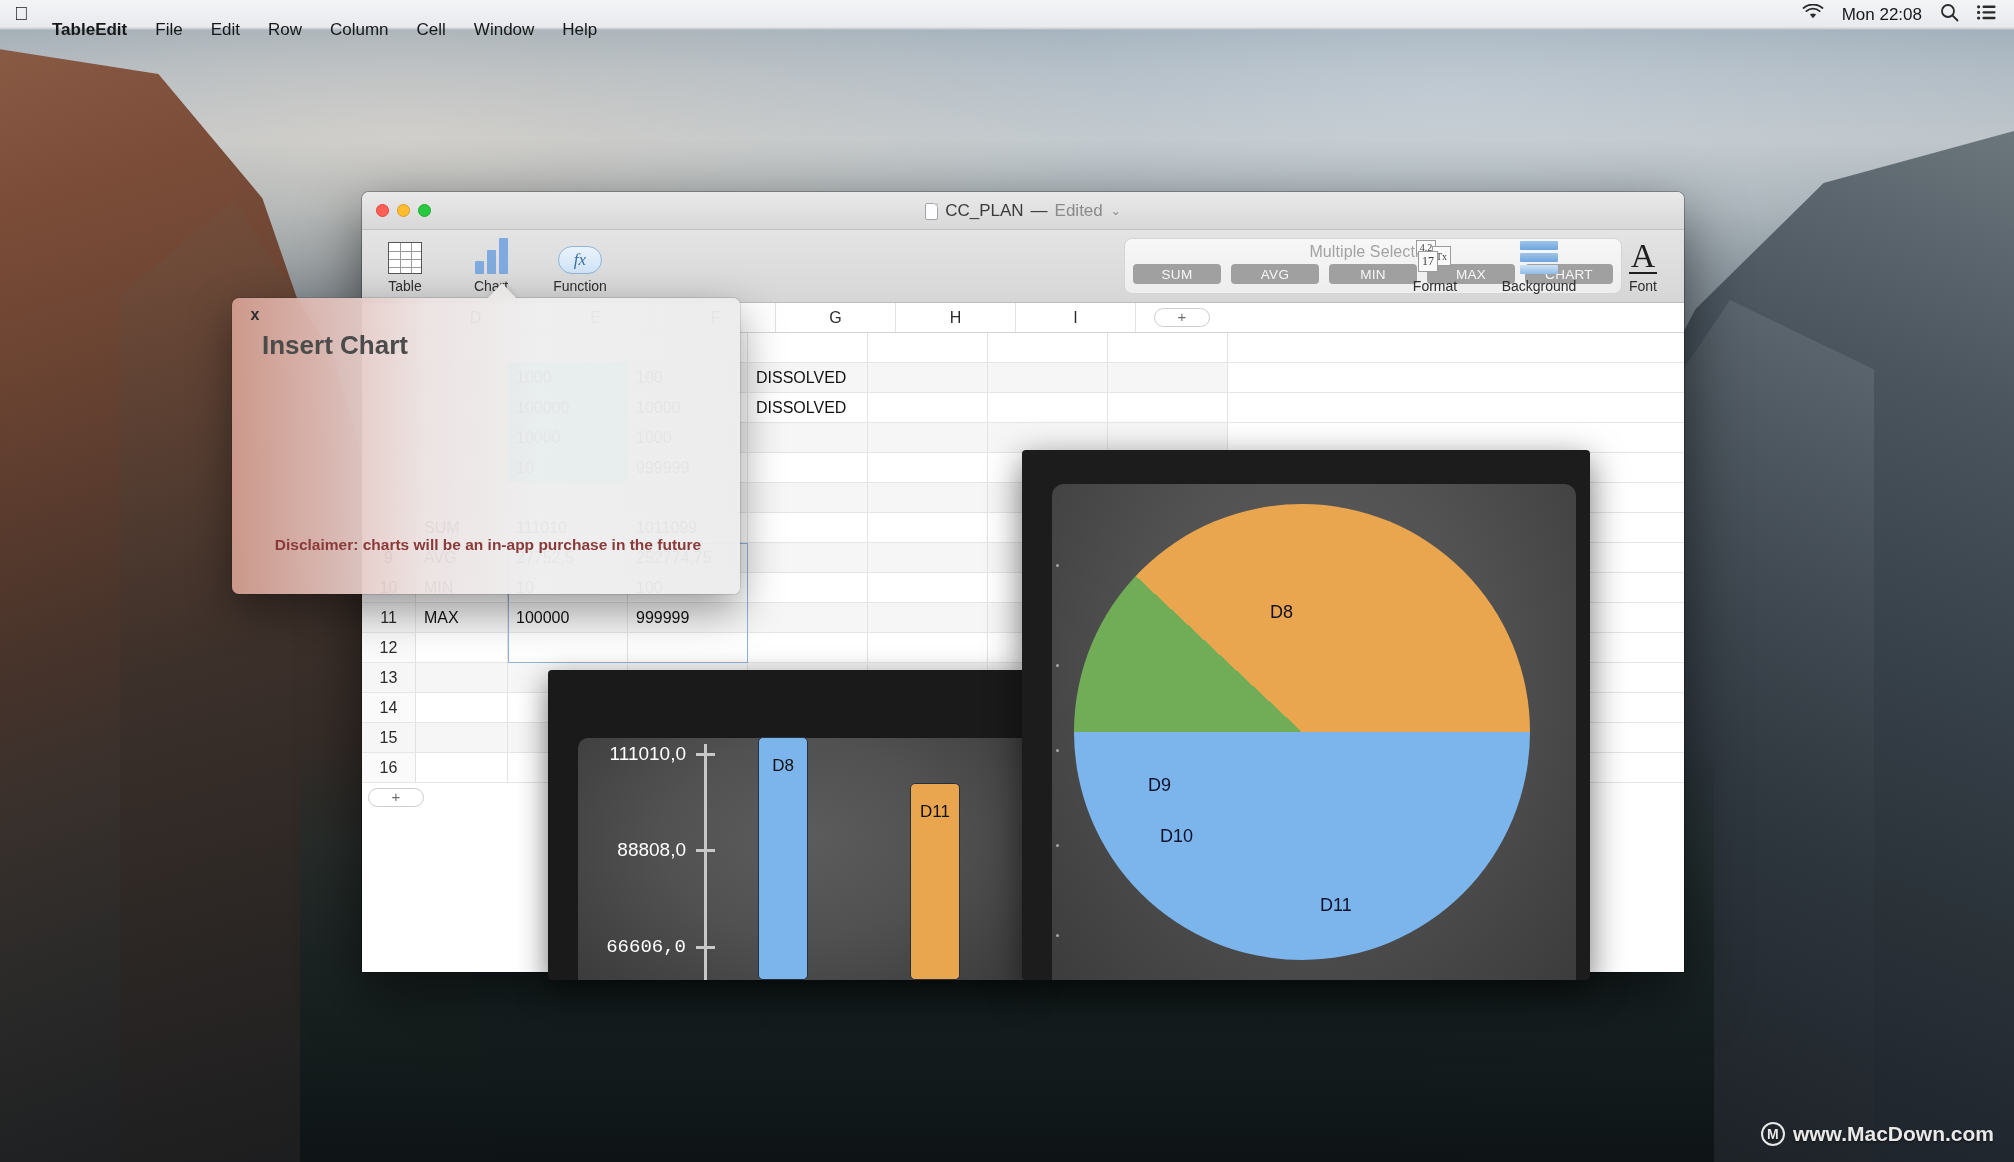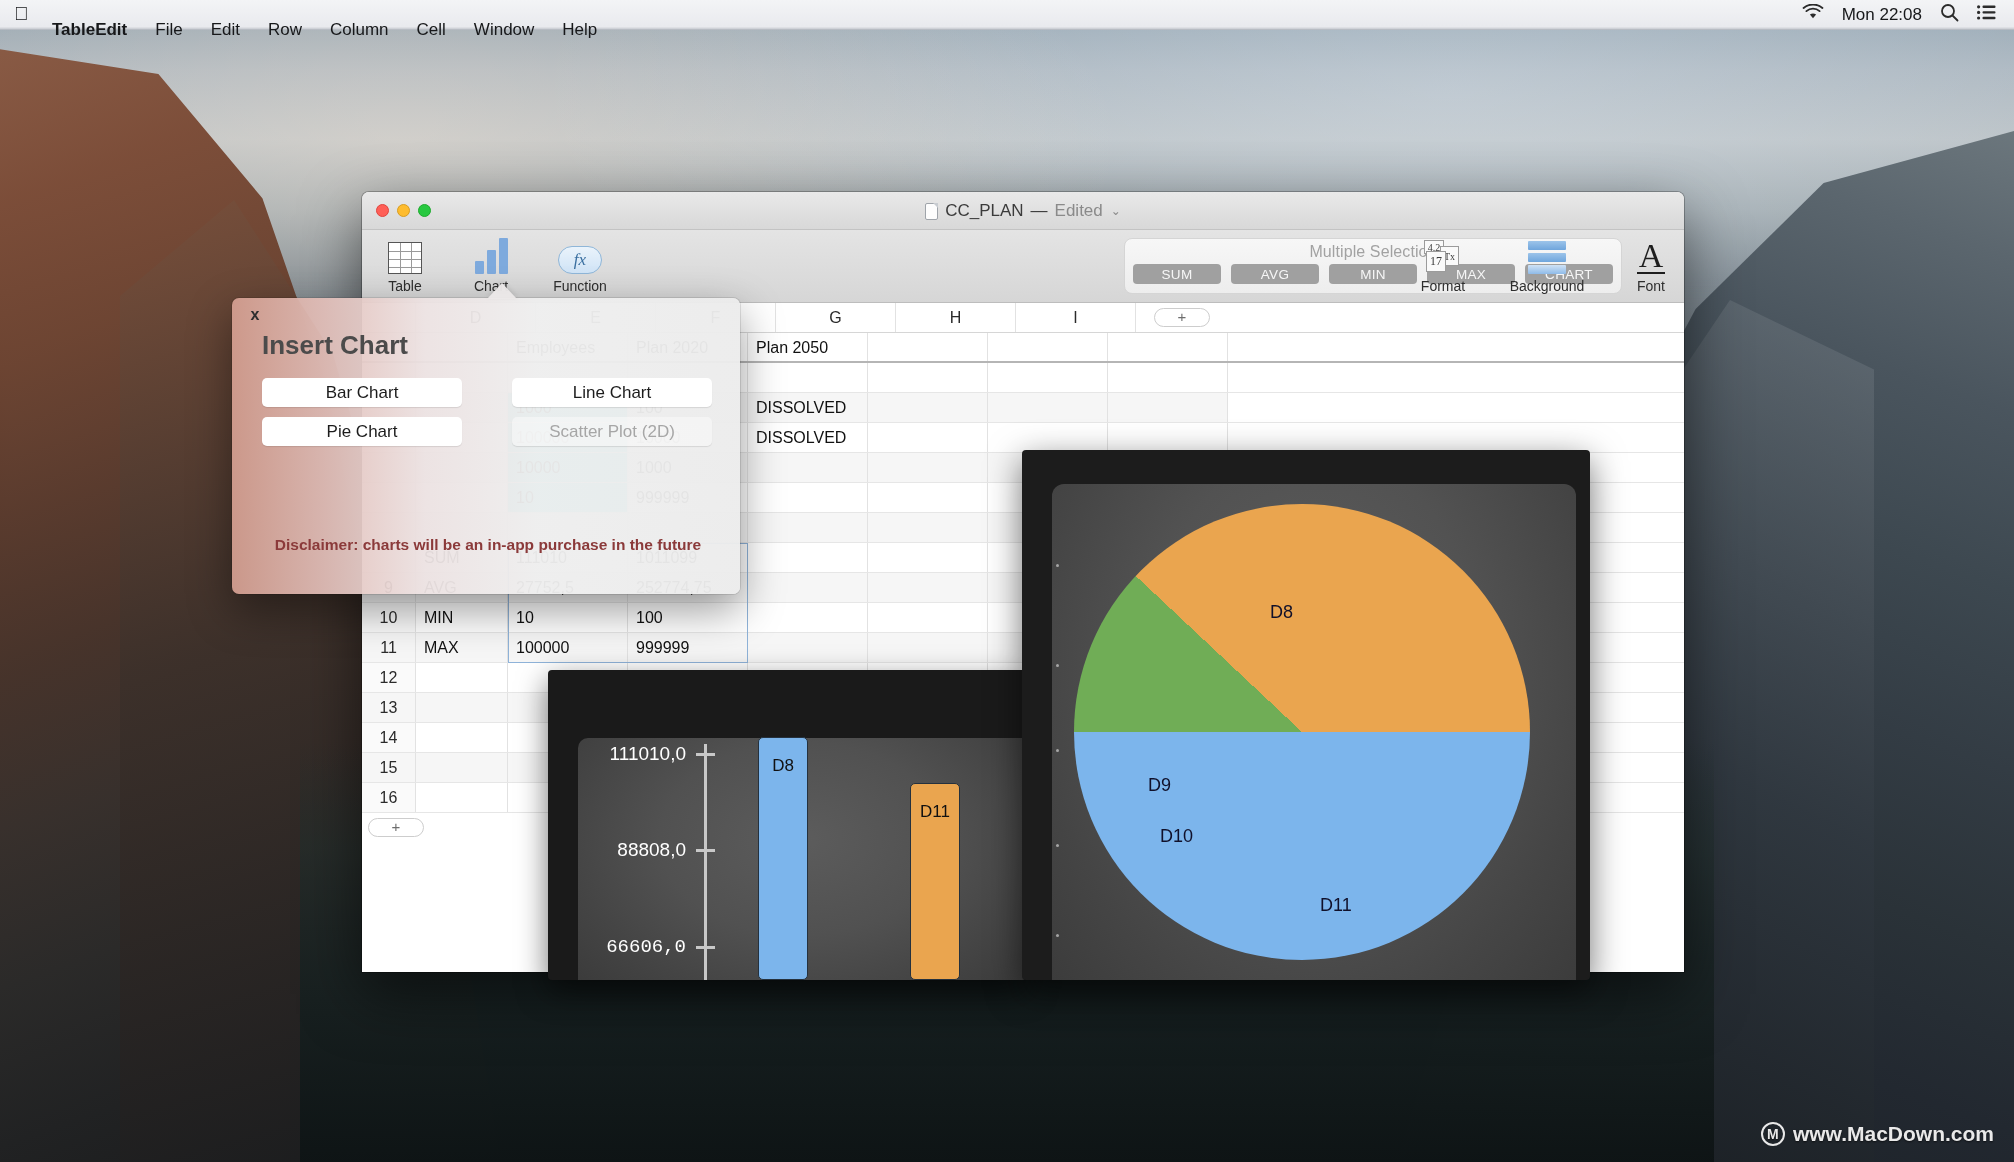--- a/index.html
+++ b/index.html
@@ -398,21 +398,21 @@
       <div id="selection-title">Multiple Selection</div>
       <div id="selection-buttons">
         <div class="sel-btn">SUM</div>
         <div class="sel-btn">AVG</div>
         <div class="sel-btn">MIN</div>
         <div class="sel-btn">MAX</div>
         <div class="sel-btn">CHART</div>
       </div>
     </div>
 
-    <div class="tb-group" style="right:4px; gap:30px;">
+    <div class="tb-group" style="right:12px; gap:30px;">
       <div class="tb-btn">
         <span class="tb-icon">
           <span class="ic-format">
             <span class="card c1">4.2</span>
               <span class="card c2">Tx</span>
               <span class="card c3">17</span>
           </span>
         </span>
         <span class="tb-label">Format</span>
       </div>
@@ -444,30 +444,20 @@
         <div class="col-h" style="width:120px">F</div>
         <div class="col-h" style="width:120px">G</div>
         <div class="col-h" style="width:120px">H</div>
         <div class="col-h" style="width:120px">I</div>
         <div class="add-col-wrap">
           <div class="pill-add">+</div>
         </div>
       </div>
 
       <div id="rows-container">
-          <div class="row header-row">
-            <div class="rh"></div>
-            <div class="cell" style="width: 92px;"></div>
-            <div class="cell" style="width: 120px;">Employees</div>
-            <div class="cell" style="width: 120px;">Plan 2020</div>
-            <div class="cell" style="width: 120px;">Plan 2050</div>
-            <div class="cell" style="width: 120px;"></div>
-            <div class="cell" style="width: 120px;"></div>
-            <div class="cell" style="width: 120px;"></div>
-          </div>
           <div class="row">
             <div class="rh"></div>
             <div class="cell" style="width: 92px;"></div>
             <div class="cell" style="width: 120px;"></div>
             <div class="cell" style="width: 120px;"></div>
             <div class="cell" style="width: 120px;"></div>
             <div class="cell" style="width: 120px;"></div>
             <div class="cell" style="width: 120px;"></div>
             <div class="cell" style="width: 120px;"></div>
           </div>
@@ -656,25 +646,19 @@
     <span class="pie-label" style="left:96px;  top:291px;">D9</span>
     <span class="pie-label" style="left:108px; top:342px;">D10</span>
     <span class="pie-label" style="left:268px; top:411px;">D11</span>
   </div>
 </div>
 
 <div id="popover-arrow"></div>
 <div id="insert-chart-popover">
   <div id="popover-close">x</div>
   <div id="popover-title">Insert Chart</div>
-  <div id="popover-buttons">
-    <div class="chart-btn">Bar Chart</div>
-    <div class="chart-btn">Line Chart</div>
-    <div class="chart-btn">Pie Chart</div>
-    <div class="chart-btn disabled">Scatter Plot (2D)</div>
-  </div>
   <div id="popover-disclaimer">Disclaimer: charts will be an in-app purchase in the future</div>
 </div>
 
 <div id="watermark">
   <span id="wm-badge">M</span>
   <span>www.MacDown.com</span>
 </div>
 
 </body></html>

